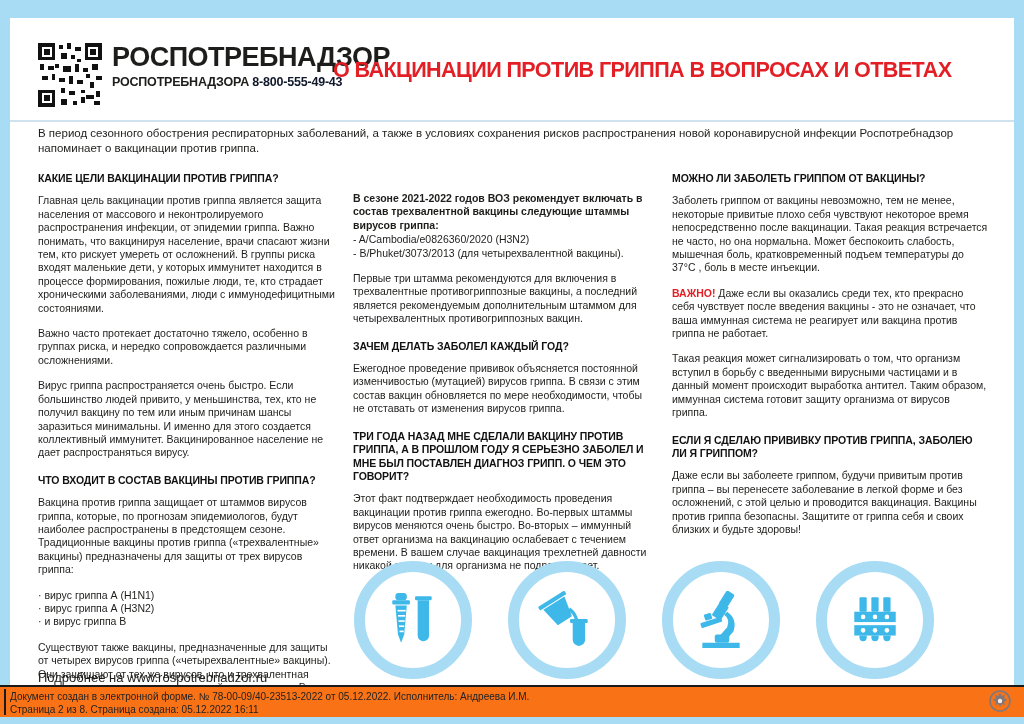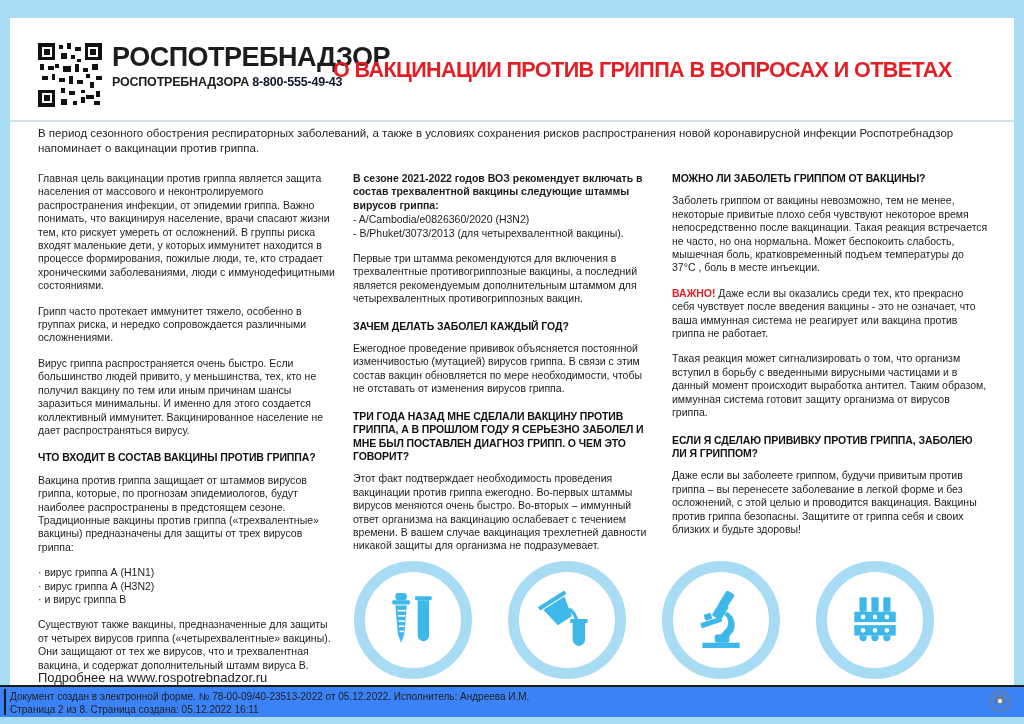--- a/index.html
+++ b/index.html
@@ -19,41 +19,41 @@
   .phone{color:#0f172a;}
   .main-title{position:absolute;left:333px;top:57px;width:670px;font-size:22px;font-weight:700;
               color:#e31e24;letter-spacing:-0.6px;transform:scaleX(0.98);transform-origin:left center;white-space:nowrap;}
   .header-rule{position:absolute;left:10px;top:120px;width:1004px;height:2px;background:#cfe2ee;}
 
   .intro{position:absolute;left:38px;top:126px;width:950px;font-size:11.5px;line-height:15px;}
 
   
   .col{position:absolute;top:172px;font-size:10.5px;line-height:13.4px;}
   .col1{left:38px;width:298px;}
-  .col2{left:353px;width:300px;}
+  .col2{left:353px;width:300px;margin-top:20px;}
   .col3{left:672px;width:316px;}
   .h{font-weight:700;color:#111;margin:14px 0 9px;letter-spacing:-0.1px;}
   .p{margin:0 0 12px;}
   .lead{font-weight:700;margin:0 0 1px;}
   .list-line{margin:0;}
   .list-group{margin:0 0 12px;}
   .col > :first-child{margin-top:0;}
   .imp{color:#e31e24;font-weight:700;}
 
   
   .circles{position:absolute;left:354px;top:561px;display:flex;gap:36px;}
   .circle{width:96px;height:96px;border:11px solid #a7dcf4;border-radius:50%;background:#fff;
           display:flex;align-items:center;justify-content:center;}
   .circle svg{width:58px;height:58px;}
   .ic{fill:#3db8e8;}
 
   .more-info{position:absolute;left:38px;top:670px;font-size:13px;}
 
   
-  .stamp{position:absolute;left:0;top:685px;width:1024px;height:30px;background:#3b82f6;border-top:2px solid #1a1a1a;z-index:5;}
+  .stamp{position:absolute;left:0;top:685px;width:1024px;height:30px;background:#f97316;border-top:2px solid #1a1a1a;z-index:5;}
   .stamp-tick{position:absolute;left:4px;top:2px;width:2px;height:26px;background:#1a1a1a;}
   .stamp-text{position:absolute;left:10px;top:3px;font-size:10px;line-height:13px;color:#222;}
   .emblem{position:absolute;right:12px;top:2px;width:24px;height:24px;opacity:0.85;}
 </style>
 </head>
 <body>
 
 <div class="page">
 
   <div class="frame frame-top"></div>
@@ -114,22 +114,23 @@
     </div>
   </div>
 
   <div class="main-title">О ВАКЦИНАЦИИ ПРОТИВ ГРИППА В ВОПРОСАХ И ОТВЕТАХ</div>
 
   <div class="header-rule"></div>
 
   <div class="intro">В период сезонного обострения респираторных заболеваний, а также в условиях сохранения рисков распространения новой коронавирусной инфекции Роспотребнадзор напоминает о вакцинации против гриппа.</div>
 
   <div class="col col1">
+    <div class="h">КАКИЕ ЦЕЛИ ВАКЦИНАЦИИ ПРОТИВ ГРИППА?</div>
     <div class="p">Главная цель вакцинации против гриппа является защита населения от массового и неконтролируемого распространения инфекции, от эпидемии гриппа. Важно понимать, что вакцинируя население, врачи спасают жизни тем, кто рискует умереть от осложнений. В группы риска входят маленькие дети, у которых иммунитет находится в процессе формирования, пожилые люди, те, кто страдает хроническими заболеваниями, люди с иммунодефицитными состояниями.</div>
-    <div class="p">Грипп часто протекает иммунитет тяжело, особенно в группах риска, и нередко сопровождается различными осложнениями.</div>
+    <div class="p">Важно часто протекает достаточно тяжело, особенно в группах риска, и нередко сопровождается различными осложнениями.</div>
     <div class="p">Вирус гриппа распространяется очень быстро. Если большинство людей привито, у меньшинства, тех, кто не получил вакцину по тем или иным причинам шансы заразиться минимальны. И именно для этого создается коллективный иммунитет. Вакцинированное население не дает распространяться вирусу.</div>
     <div class="h">ЧТО ВХОДИТ В СОСТАВ ВАКЦИНЫ ПРОТИВ ГРИППА?</div>
     <div class="p">Вакцина против гриппа защищает от штаммов вирусов гриппа, которые, по прогнозам эпидемиологов, будут наиболее распространены в предстоящем сезоне. Традиционные вакцины против гриппа («трехвалентные» вакцины) предназначены для защиты от трех вирусов гриппа:</div>
     <div class="list-group">
       <div class="list-line">· вирус гриппа А (H1N1)</div>
       <div class="list-line">· вирус гриппа А (H3N2)</div>
       <div class="list-line">· и вирус гриппа В</div>
     </div>
     <div class="p">Существуют также вакцины, предназначенные для защиты от четырех вирусов гриппа («четырехвалентные» вакцины). Они защищают от тех же вирусов, что и трехвалентная вакцина, и содержат дополнительный штамм вируса В.</div>
   </div>

